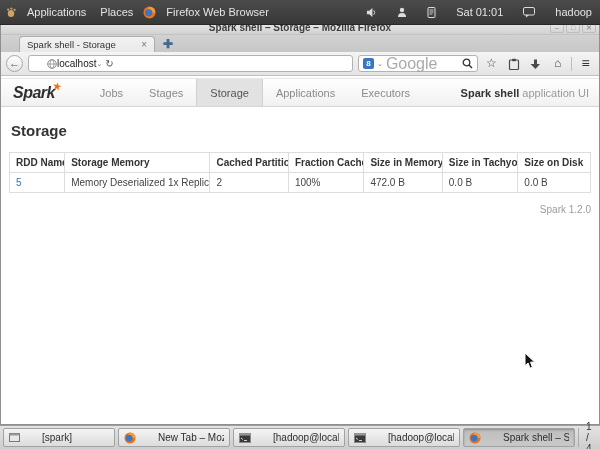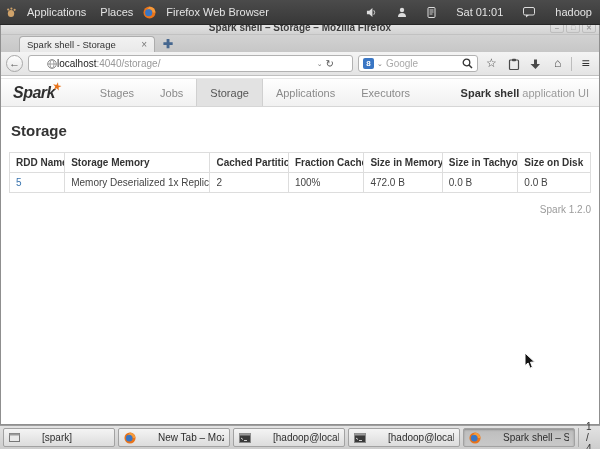--- a/index.html
+++ b/index.html
@@ -69,21 +69,21 @@
   .caret{ font-size:7px; color:#777;}
   .reload{ font-size:10px; color:#555; cursor:pointer;}
   .search-field{
     width:120px; height:17px; background:#fff; border:1px solid #b2b2b2; border-radius:3px;
     display:flex; align-items:center; padding:0 4px; gap:3px; flex:none; cursor:text;
   }
   .engine-icon{
     width:11px; height:11px; background:#3a76c4; border-radius:2px; color:#fff;
     font-size:8px; font-weight:bold; text-align:center; line-height:11px; flex:none;
   }
-  .search-ph{ flex:1; font-size:10px; color:#a9a9a9; overflow:hidden; white-space:nowrap;}
+  .search-ph{ flex:1; font-size:16px; color:#a9a9a9; overflow:hidden; white-space:nowrap;}
   .nav-icon{ width:17px; text-align:center; color:#4a4a4a; font-size:12px; line-height:17px; cursor:pointer; flex:none;}
   .nav-sep{ width:1px; height:14px; background:#bdbdbd; flex:none;}
 
   
   .content{ flex:1; background:#fff; overflow:hidden; display:flex; flex-direction:column;}
   .spark-nav{
     margin-top:2px; height:29px; flex:none;
     background:linear-gradient(#fefefe,#f1f1f1);
     border-top:1px solid #e6e6e6; border-bottom:1px solid #d6d6d6;
     display:flex; align-items:stretch; padding:0 0 0 12px;
@@ -208,21 +208,20 @@
 
     <div class="url-field">
       <span>
         <svg width="10" height="10" viewBox="0 0 10 10">
             <circle cx="5" cy="5" r="4.3" fill="none" stroke="#8a8a8a"></circle>
             <ellipse cx="5" cy="5" rx="2" ry="4.3" fill="none" stroke="#8a8a8a" stroke-width="0.8"></ellipse>
             <path d="M0.7,5 h8.6" stroke="#8a8a8a" stroke-width="0.8"></path>
           </svg>
       </span>
       <span class="url-host">localhost</span>
-      <span class="url-path">:4040/storage/</span>
       <span class="url-btns">
         <span class="caret">⌄</span>
         <span class="reload">↻</span>
       </span>
     </div>
 
     <div class="search-field">
       <span class="engine-icon">8</span>
       <span class="caret">⌄</span>
       <span class="search-ph">Google</span>
@@ -252,22 +251,22 @@
   </div>
 
   <div class="content">
 
     <div class="spark-nav">
       <span class="spark-logo">
         <span class="logo-text">Spark</span>
         <span class="logo-star">★</span>
       </span>
       <span class="spark-tabs">
+        <span class="spark-tab">Jobs</span>
         <span class="spark-tab">Stages</span>
-        <span class="spark-tab">Jobs</span>
         <span class="spark-tab active">Storage</span>
         <span class="spark-tab">Applications</span>
         <span class="spark-tab">Executors</span>
       </span>
       <span class="spark-appname"><b>Spark shell</b><span> application UI</span></span>
     </div>
 
     <div class="page">
       <div class="page-title">Storage</div>
 

